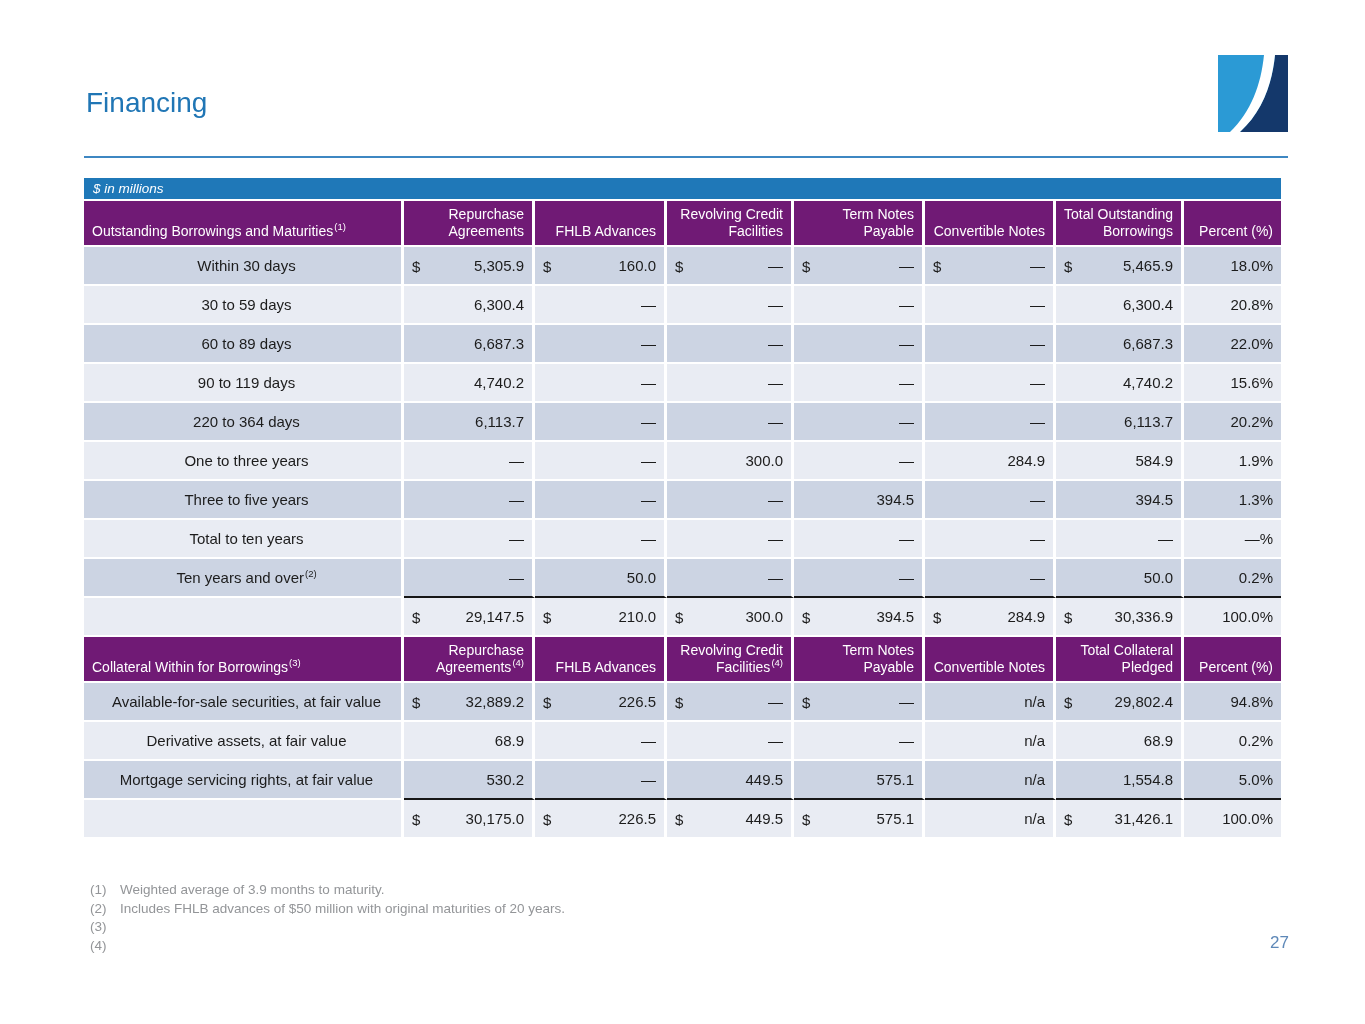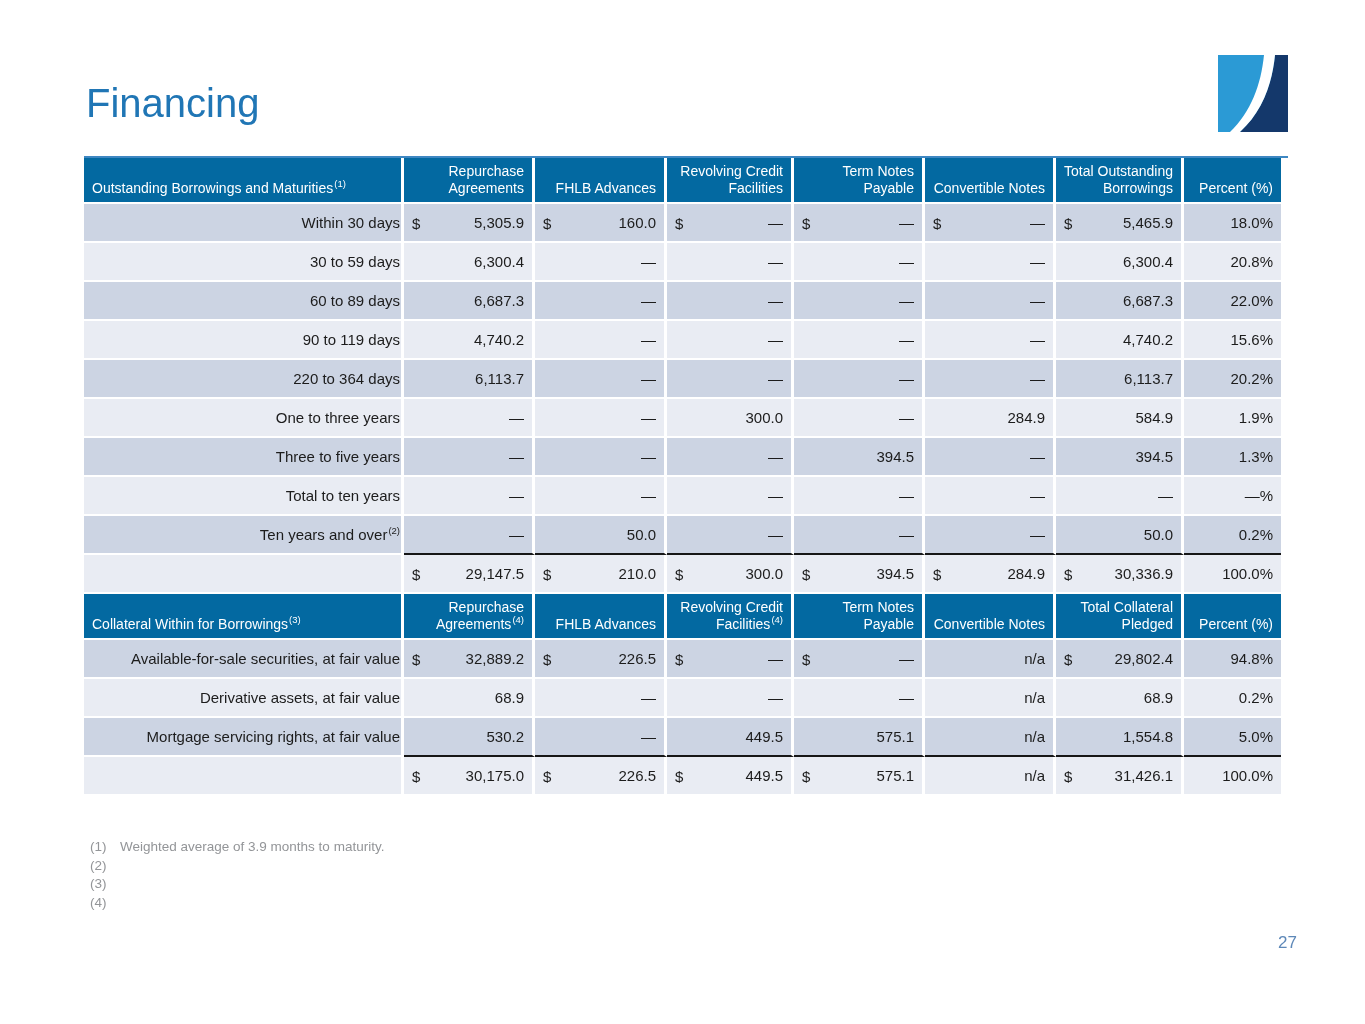--- a/index.html
+++ b/index.html
@@ -2,70 +2,73 @@
 <html><head>
 <meta charset="utf-8">
 <style>
   html,body { margin:0; padding:0; background:#fff; }
   .slide {
     position:relative; width:1365px; height:1024px; background:#fff;
     font-family:"Liberation Sans", sans-serif; overflow:hidden; color:#1c1c1c;
   }
   .content { position:absolute; left:84px; top:0; width:1197px; }
   h1.title {
-    margin:80px 0 0 2px; font-size:40px; line-height:46px; font-weight:500;
+    margin:80px 0 0 2px; font-size:28px; line-height:46px; font-weight:500;
     color:#2076B5; letter-spacing:0;
   }
   .title-rule { margin-top:30px; width:1204px; height:2px; background:#3E87C2; }
   .units-bar {
     margin-top:20px; height:21px; line-height:21px; background:#1F78B8;
     color:#fff; font-style:italic; font-size:13.5px; padding-left:9px;
     box-sizing:border-box; margin-bottom:2px;
   }
   table.fin-table { width:100%; border-collapse:separate; border-spacing:0; table-layout:fixed; }
   .fin-table th, .fin-table td {
     box-sizing:border-box; border-right:3px solid #fff; border-bottom:2px solid #fff;
     overflow:hidden;
   }
   .fin-table th:last-child, .fin-table td:last-child { border-right:none;margin-top:16px; }
   .fin-table thead th {
-    background:#0369a1; color:#fff; vertical-align:bottom; font-weight:normal;
+    background:#701a75; color:#fff; vertical-align:bottom; font-weight:normal;
     padding:5px 8px 6px; font-size:14px; line-height:16.5px;
   }
   th.lab-h { text-align:left; font-size:14.5px; padding-left:9px; }
   th.num-h { text-align:right; }
   .fin-table td { height:39px; font-size:15px; vertical-align:middle; }
   tr.dark td { background:#CCD4E3; }
   tr.light td { background:#E9ECF3; }
-  td.lab { text-align:right; padding-left:9px; }
+  td.lab { text-align:center; padding-left:9px; }
   td.num { text-align:right; padding-right:8px; position:relative; }
   .cur { position:absolute; left:8px; top:50%; transform:translateY(-50%); }
   td.num.rule-bottom { border-bottom:2px solid #161616; }
   sup { font-size:9.5px; vertical-align:super; line-height:0; margin-left:1px; }
   .footnotes { margin-top:42px; padding-left:6px; color:#939598; font-size:13.5px; line-height:18.5px; }
   .fn { display:flex; }
   .fn .n { width:30px; flex:none; }
-  .page-number { position:absolute; right:68px; top:933px; color:#5E88B8; font-size:17px; }
+  .page-number { position:absolute; right:76px; top:933px; color:#5E88B8; font-size:17px; }
   .logo { position:absolute; left:1218px; top:55px; width:70px; height:77px; }
 </style>
 </head>
 <body>
 
 <div class="slide">
 
   <svg class="logo" viewBox="0 0 70 77" xmlns="http://www.w3.org/2000/svg">
     <rect width="70" height="77" fill="#2B9AD5"></rect>
     <path d="M57 0 H70 V77 H22 C44 57 54 30 57 0 Z" fill="#14386B"></path>
     <path d="M57 0 H46 C43 30 33 57 12 77 H22 C44 57 54 30 57 0 Z" fill="#FFFFFF"></path>
   </svg>
 
   <div class="content">
     <h1 class="title">Financing</h1>
     <div class="title-rule"></div>
 
+    <div class="units-bar">
+      <span>$ in millions</span>
+    </div>
 
     <table class="fin-table">
       <colgroup>
         <col style="width:320px">
           <col style="width:131px">
           <col style="width:132px">
           <col style="width:127px">
         <col style="width:131px">
           <col style="width:131px">
           <col style="width:128px">
@@ -254,20 +257,21 @@
         </tbody>
     </table>
 
     <div class="footnotes">
         <div class="fn">
           <span class="n">(1)</span>
           <span class="t">Weighted average of 3.9 months to maturity.</span>
         </div>
         <div class="fn">
           <span class="n">(2)</span>
+          <span class="t">Includes FHLB advances of $50 million with original maturities of 20 years.</span>
         </div>
         <div class="fn">
           <span class="n">(3)</span>
         </div>
         <div class="fn">
           <span class="n">(4)</span>
         </div>
       </div>
   </div>
 

